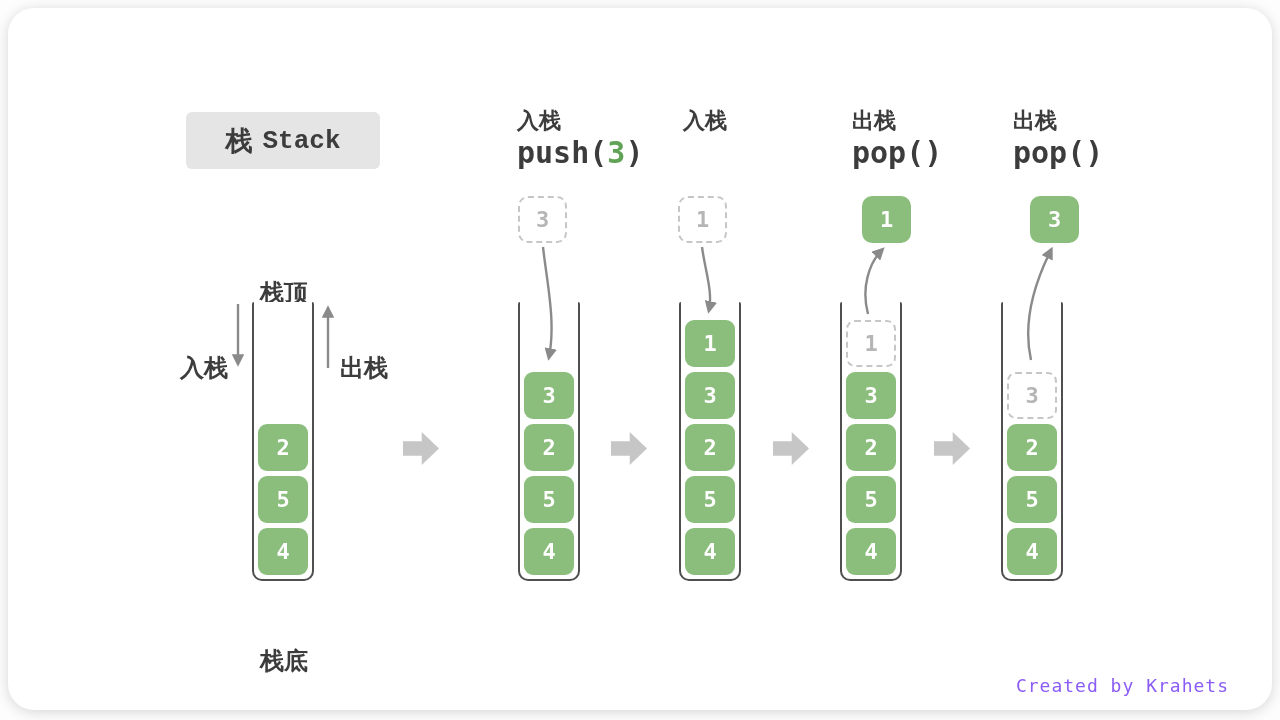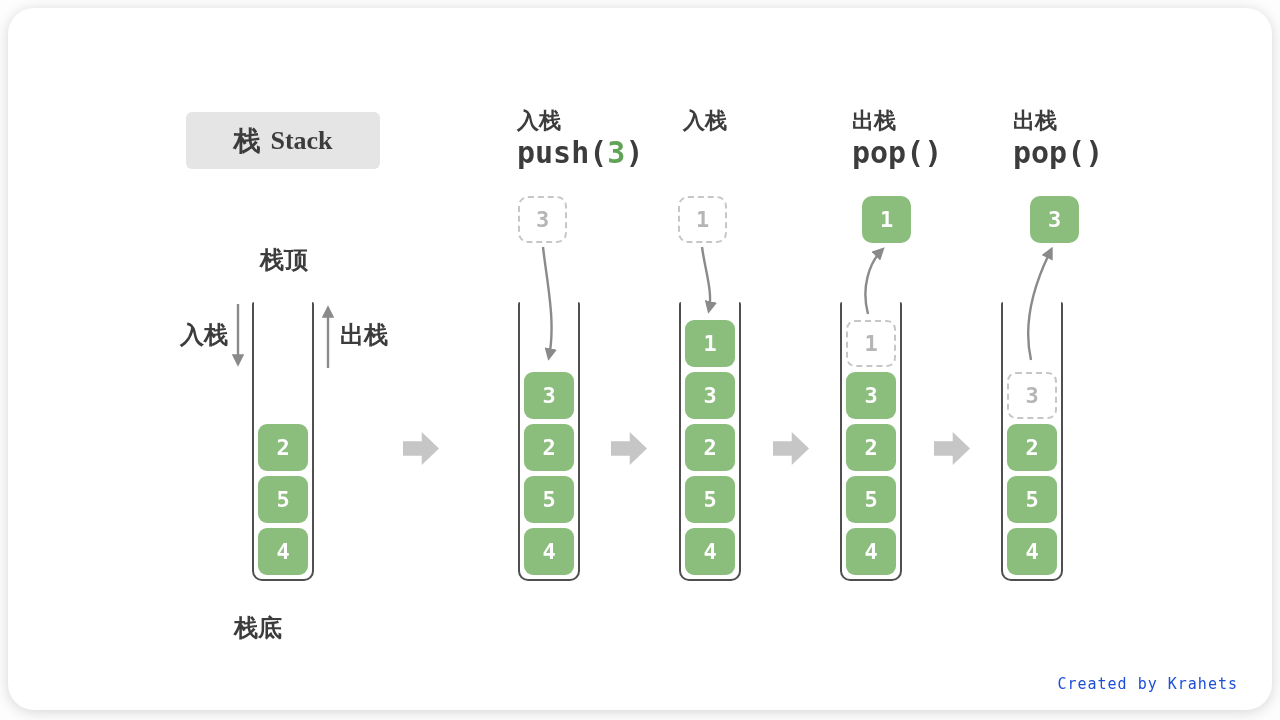--- a/index.html
+++ b/index.html
@@ -20,28 +20,28 @@
     position:absolute;left:8px;top:8px;width:1264px;height:702px;
     background:#ffffff;border-radius:26px;
     box-shadow:0 2px 14px rgba(0,0,0,0.16);
   }
   .title-box{
     position:absolute;left:186px;top:112px;width:194px;height:57px;
     background:var(--title-bg);border-radius:6px;
     display:flex;align-items:center;justify-content:center;gap:10px;
   }
   .title-zh{font-size:27px;font-weight:700;color:var(--text-dark);}
-  .title-en{font-family:Liberation Serif, serif;font-size:26px;font-weight:700;color:var(--text-dark);text-align:center;}
+  .title-en{font-family:Liberation Mono, monospace;font-size:26px;font-weight:700;color:var(--text-dark);text-align:center;}
 
   .col-header{position:absolute;top:106px;width:150px;}
   .col-title{font-size:22px;font-weight:600;color:var(--text-dark);line-height:30px;}
   .col-fn{font-family:"DejaVu Sans Mono",monospace;font-size:30px;font-weight:600;color:var(--text-dark);line-height:34px;}
   .col-fn .arg{color:var(--arg-green);font-weight:700;}
 
-  .legend{position:absolute;font-size:24px;font-weight:700;color:var(--text-dark);}
+  .legend{position:absolute;font-size:24px;font-weight:700;color:var(--text-dark);margin-top:33px;}
 
   .stack{
     position:absolute;top:302px;width:62px;height:279px;
     background:#ffffff;
     border-left:2px solid var(--wall-grey);
     border-right:2px solid var(--wall-grey);
     border-bottom:2px solid var(--wall-grey);
     border-radius:2px 2px 10px 10px;
     display:flex;flex-direction:column;justify-content:flex-end;align-items:center;
     gap:5px;padding-bottom:4px;
@@ -65,23 +65,23 @@
   .block-arrow{
     position:absolute;top:432px;width:36px;height:33px;background:var(--block-arrow-grey);
     clip-path:polygon(0% 28%, 52% 28%, 52% 0%, 100% 50%, 52% 100%, 52% 72%, 0% 72%);
   }
 
   svg.overlay{position:absolute;left:0;top:0;width:1280px;height:720px;pointer-events:none;}
   svg.overlay path.flow{fill:none;stroke:var(--arrow-grey);stroke-width:2.4px;}
   svg.overlay .arrowhead{fill:var(--arrow-grey);}
 
   .footer{
-    position:absolute;right:42px;top:675px;
-    font-family:"DejaVu Sans Mono",monospace;font-size:15px;letter-spacing:1px;
-    color:#1d4ed8;
+    position:absolute;right:51px;top:675px;
+    font-family:"DejaVu Sans Mono",monospace;font-size:18px;letter-spacing:1px;
+    color:#8b5cf6;
   }
 </style>
 </head>
 <body>
 
 <div class="canvas">
   <div class="card"></div>
 
   <div class="title-box">
     <span class="title-zh">栈</span>
@@ -98,21 +98,21 @@
   <div class="col-header" style="left:852px">
     <div class="col-title">出栈</div>
     <div class="col-fn"><span>pop(</span><span class="arg"></span><span>)</span></div>
   </div>
   <div class="col-header" style="left:1013px">
     <div class="col-title">出栈</div>
     <div class="col-fn"><span>pop(</span><span class="arg"></span><span>)</span></div>
   </div>
 
   <div class="legend" style="left:234px;top:244px;width:100px;text-align:center;">栈顶</div>
-  <div class="legend" style="left:234px;top:612px;width:100px;">栈底</div>
+  <div class="legend" style="left:234px;top:612px;width:100px;text-align:center;">栈底</div>
   <div class="legend" style="left:130px;top:319px;width:98px;text-align:right;">入栈</div>
   <div class="legend" style="left:340px;top:319px;width:98px;text-align:left;">出栈</div>
 
   <div class="float-box dashed" style="left:518px">3</div>
   <div class="float-box dashed" style="left:678px">1</div>
   <div class="float-box green" style="left:862px">1</div>
   <div class="float-box green" style="left:1030px">3</div>
 
   <div class="stack" style="left:252px">
     <div class="cell green">2</div>

